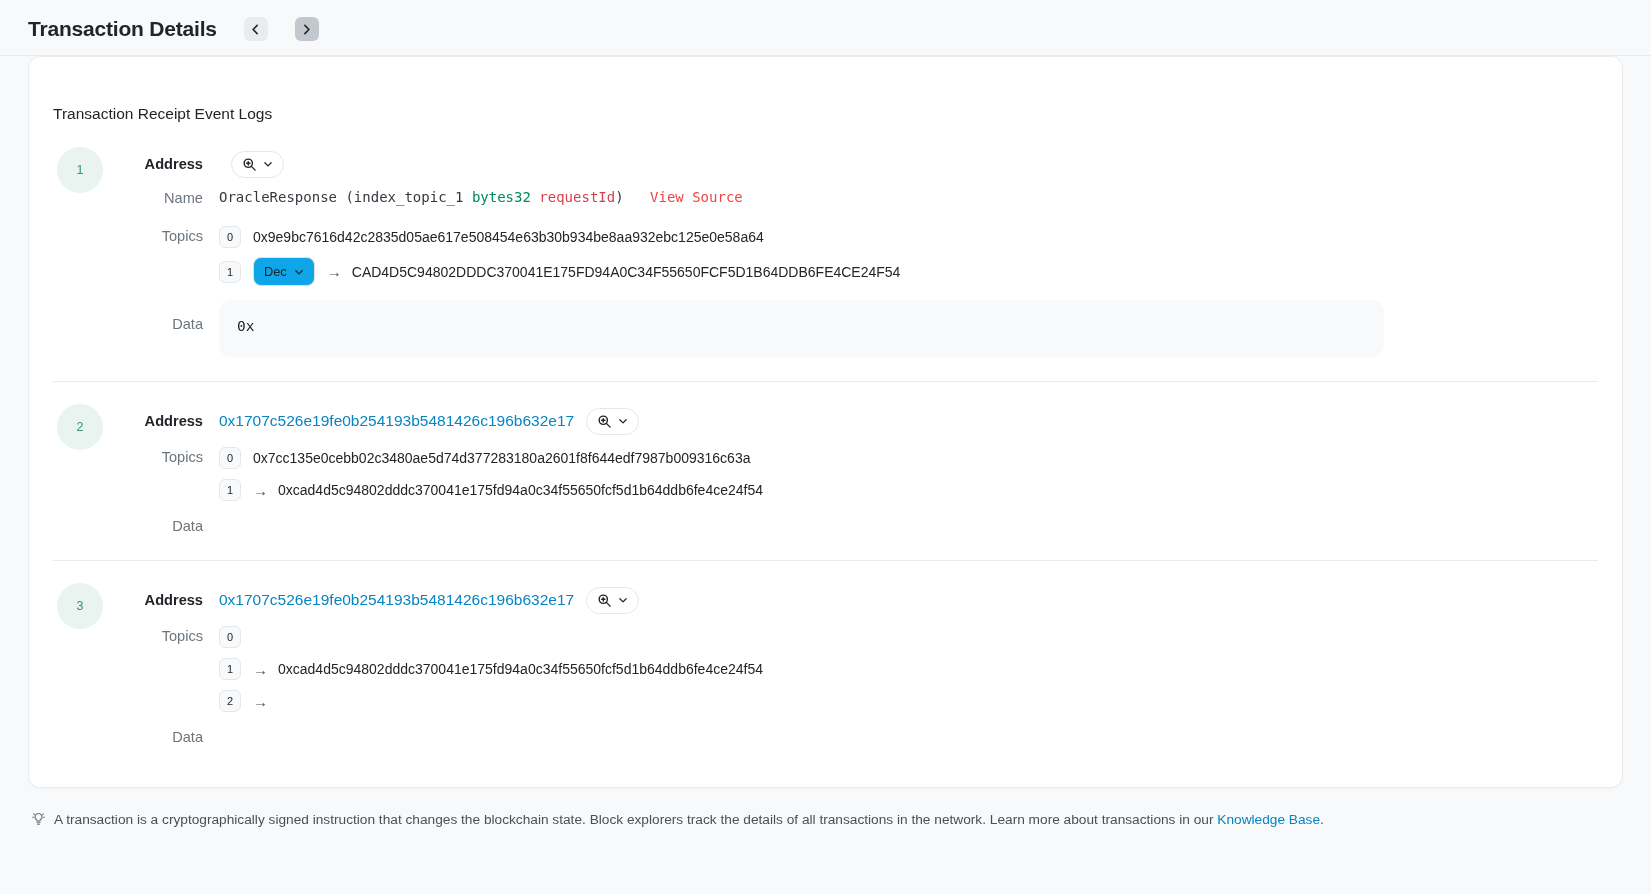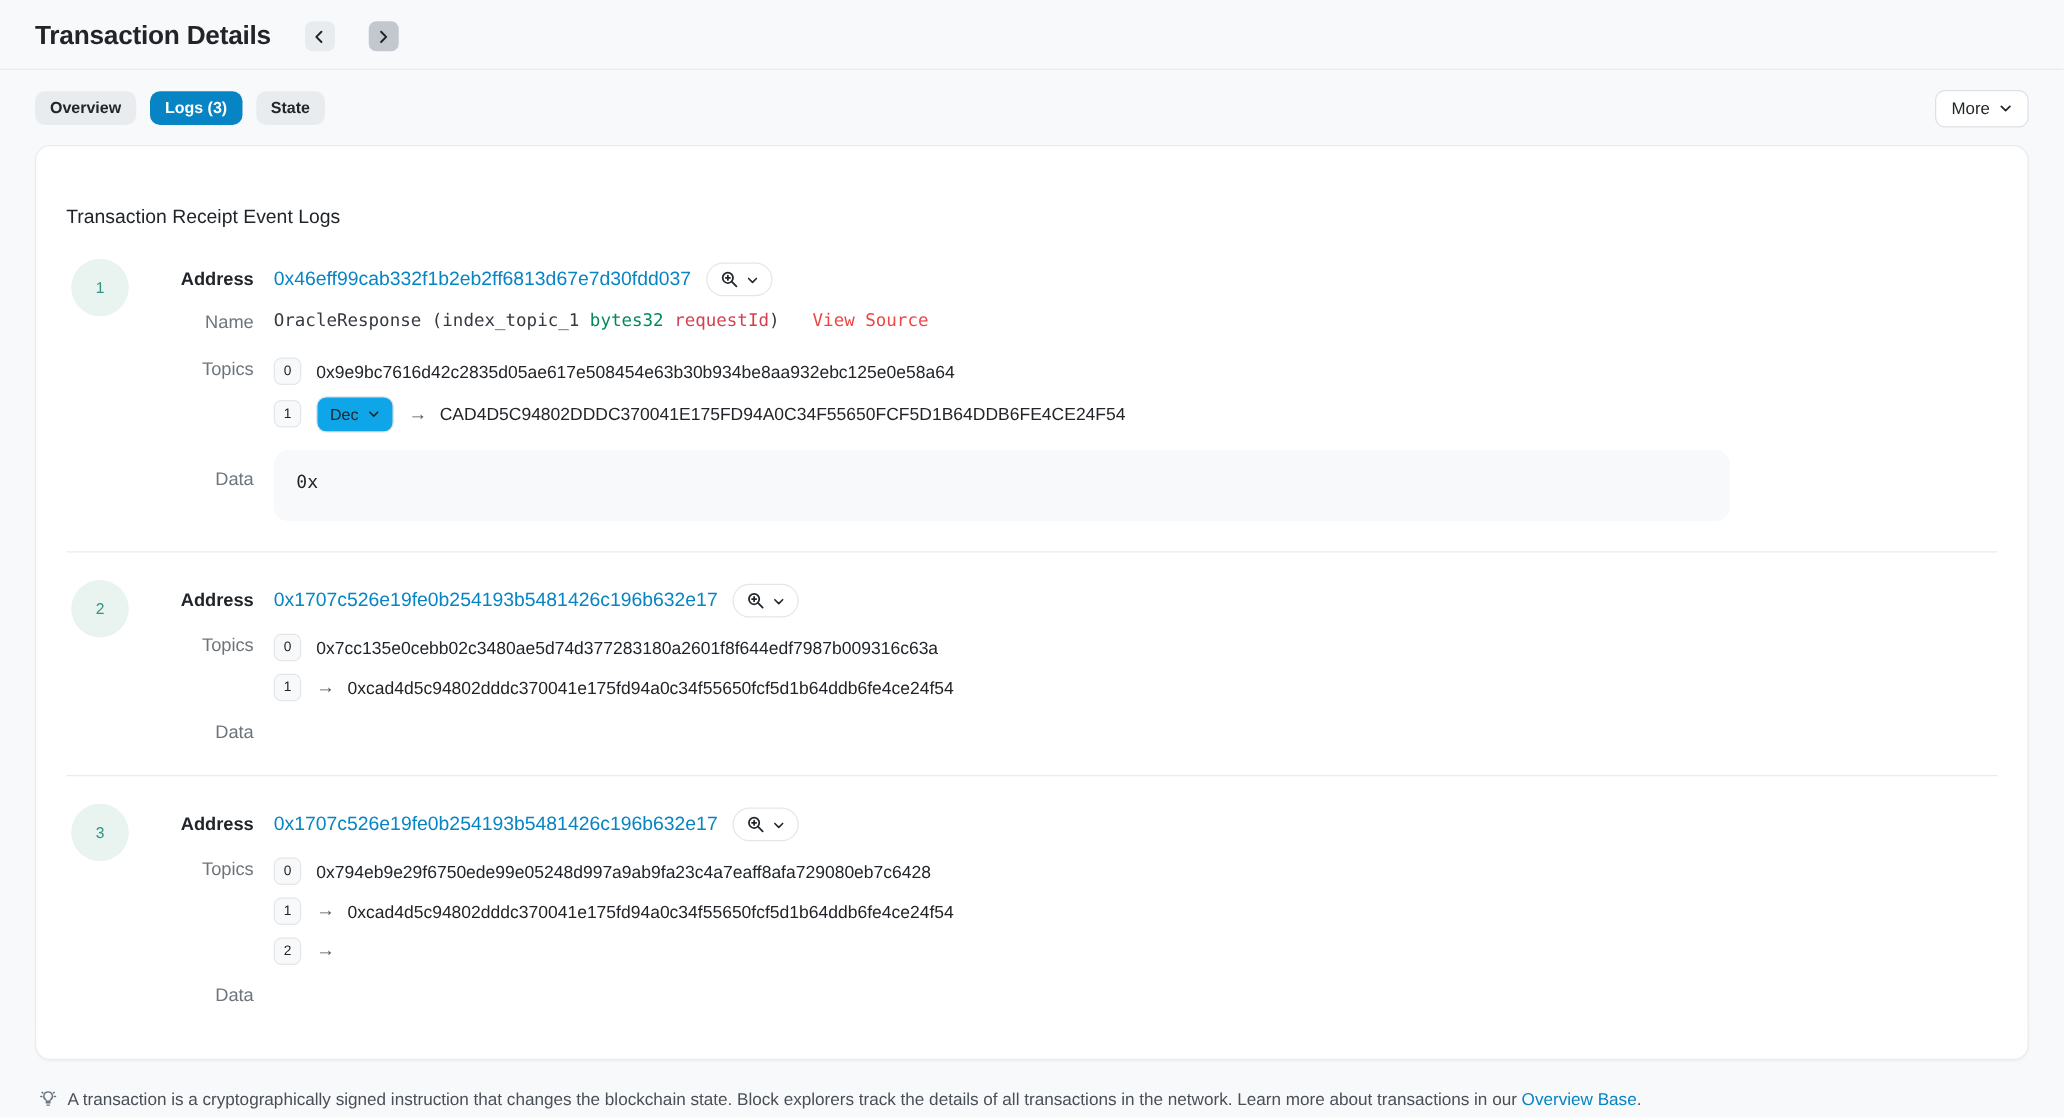--- a/index.html
+++ b/index.html
@@ -146,45 +146,29 @@
             <path d="M6 3 L11 8 L6 13" stroke="currentColor" fill="none" stroke-width="2" stroke-linecap="round" stroke-linejoin="round"></path>
           </svg>
       </span>
     </button>
   </div>
 </div>
 
 <hr class="header-divider">
 
 <div class="page">
-  <div class="tab-row">
-    <div class="tabs">
-        <button class="tab-pill">Overview</button>
-        <button class="tab-pill active">Logs (3)</button>
-        <button class="tab-pill">State</button>
-      </div>
-    <button class="more-btn">
-      <span>More</span>
-      <span style="display:flex;">
-        <svg width="11" height="11" viewBox="0 0 16 16">
-            <path d="M3 6 L8 11 L13 6" stroke="currentColor" fill="none" stroke-width="2" stroke-linecap="round" stroke-linejoin="round"></path>
-          </svg>
-      </span>
-    </button>
-  </div>
 
   <div class="card">
     <div class="card-title">Transaction Receipt Event Logs</div>
     <div>
   <div class="log">
     <div class="log-badge">1</div>
 
     <div class="address-row">
       <span class="log-label strong">Address</span>
-      <a class="address-link">0x46eff99cab332f1b2eb2ff6813d67e7d30fdd037</a>
       <button class="zoom-btn">
         <span style="display:flex;">
           <svg width="15" height="15" viewBox="0 0 16 16" fill="none" stroke="#212529" stroke-width="1.5" stroke-linecap="round">
             <circle cx="6.7" cy="6.7" r="4.4"></circle>
             <path d="M10 10 L14 14"></path>
             <path d="M6.7 4.9v3.6"></path>
                   <path d="M4.9 6.7h3.6"></path>
           </svg>
         </span>
         <span style="display:flex;">
@@ -302,21 +286,20 @@
         </span>
       </button>
     </div>
 
     <div class="topics-block">
       <span class="log-label">Topics</span>
       <div>
   <div class="topic-row">
     <span class="topic-index">0</span>
 
-    <span class="topic-value">0x794eb9e29f6750ede99e05248d997a9ab9fa23c4a7eaff8afa729080eb7c6428</span>
   </div>
 
   <div class="topic-row">
     <span class="topic-index">1</span>
 
     <span class="topic-arrow">→</span>
     <span class="topic-value">0xcad4d5c94802dddc370041e175fd94a0c34f55650fcf5d1b64ddb6fe4ce24f54</span>
   </div>
 
   <div class="topic-row">
@@ -340,15 +323,15 @@
       <svg width="15" height="15" viewBox="0 0 24 24" fill="none" stroke="#6c757d" stroke-width="1.8" stroke-linecap="round" stroke-linejoin="round">
         <path d="M9.5 18h5"></path>
           <path d="M10.5 21h3"></path>
         <path d="M12 4a5.5 5.5 0 0 0-3.2 10c.6.5 1 1.2 1 2h4.4c0-.8.4-1.5 1-2A5.5 5.5 0 0 0 12 4z"></path>
         <path d="M2.5 10h1.6"></path>
           <path d="M4.2 4.6l1.2 1"></path>
           <path d="M21.5 10h-1.6"></path>
           <path d="M19.8 4.6l-1.2 1"></path>
       </svg>
     </span>
-    <span><span>A transaction is a cryptographically signed instruction that changes the blockchain state. Block explorers track the details of all transactions in the network. Learn more about transactions in our </span><a class="kb-link">Overview Base</a><span>.</span></span>
+    <span><span>A transaction is a cryptographically signed instruction that changes the blockchain state. Block explorers track the details of all transactions in the network. Learn more about transactions in our </span><a class="kb-link">Knowledge Base</a><span>.</span></span>
   </div>
 </div>
 
 </body></html>

